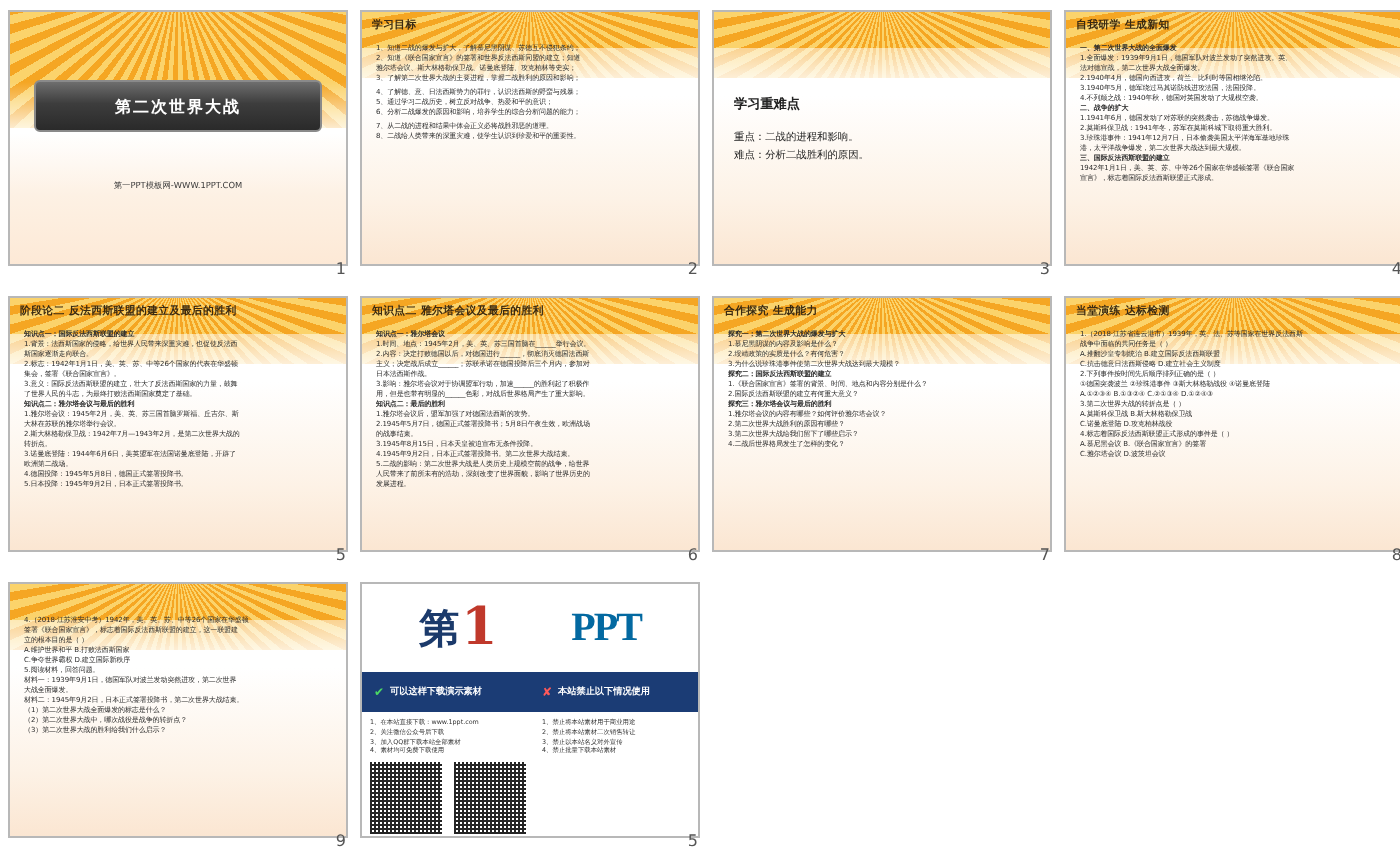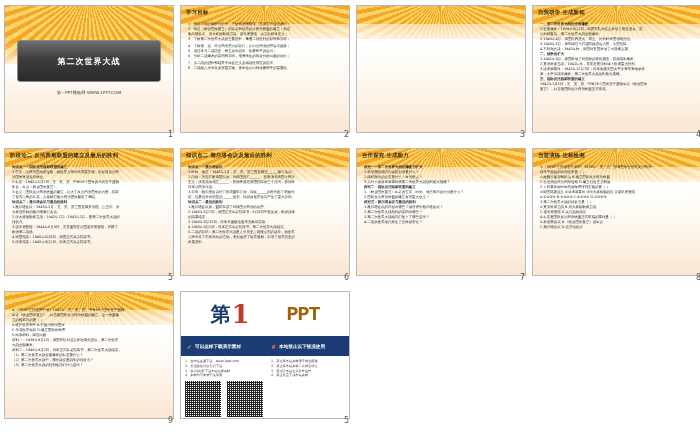--- a/index.html
+++ b/index.html
@@ -87,21 +87,21 @@
     text-overflow: clip;
     letter-spacing: -0.05px;
   }
   .ln.b { font-weight: bold; }
   .ln.sp { height: 2px; }
 
   
   .title-plate {
     position: absolute;
     left: 12px; right: 12px; top: 34px;
-    height: 42px;
+    height: 26px;
     background: linear-gradient(to bottom, #6e6e6e 0%, #3d3d3d 45%, #2a2a2a 100%);
     border-radius: 3px;
     border: 1px solid #8a8a8a;
     display: flex; align-items: center; justify-content: center;
   }
   .title-plate span {
     color: #ffffff;
     font-size: 8px;
     font-weight: bold;
     letter-spacing: 1px;
@@ -144,22 +144,22 @@
   .brand-logo .d1 {
     font-size: 20px; font-weight: bold; color: #1b3a6b;
     font-family: "DejaVu Serif", "Liberation Serif", serif;
   }
   .brand-logo .num1 {
     font-size: 26px; font-weight: bold; color: #c0392b;
     font-family: "DejaVu Serif", "Liberation Serif", serif;
     line-height: 1;
   }
   .brand-logo .ppt {
-    font-size: 20px; font-weight: bold; color: #a16207;
-    font-family: Liberation Mono, monospace;
+    font-size: 20px; font-weight: bold; color: #0369a1;
+    font-family: Liberation Serif, serif;
     letter-spacing: -1px;
     margin-left: 36px;
   }
   .brand-bar {
     position: absolute; left: 0; right: 0; top: 44px; height: 20px;
     background: #1b3c75;
     display: flex;
   }
   .brand-bar .half {
     flex: 1;
@@ -233,20 +233,25 @@
         </div>
       </div>
     </div>
     <div class="slide-num">2</div>
   </div>
 
   <div class="slide-cell">
     <div class="slide content-slide">
       <div class="sunburst"></div>
       <div class="sun-lower"></div>
+      <div class="big-center">
+        <div class="bt">学习重难点</div>
+        <div class="bl">重点：二战的进程和影响。</div>
+        <div class="bl">难点：分析二战胜利的原因。</div>
+      </div>
     </div>
     <div class="slide-num">3</div>
   </div>
 
   <div class="slide-cell">
     <div class="slide content-slide">
       <div class="sunburst"></div>
       <div class="sun-lower"></div>
       <div class="hdr">自我研学  生成新知</div>
       <div class="body-panel">

